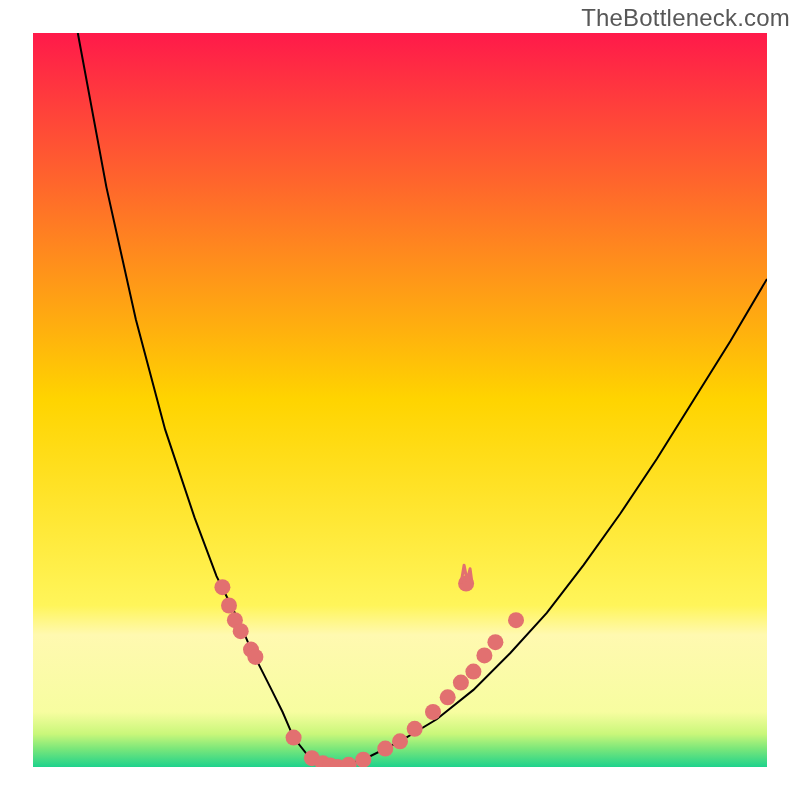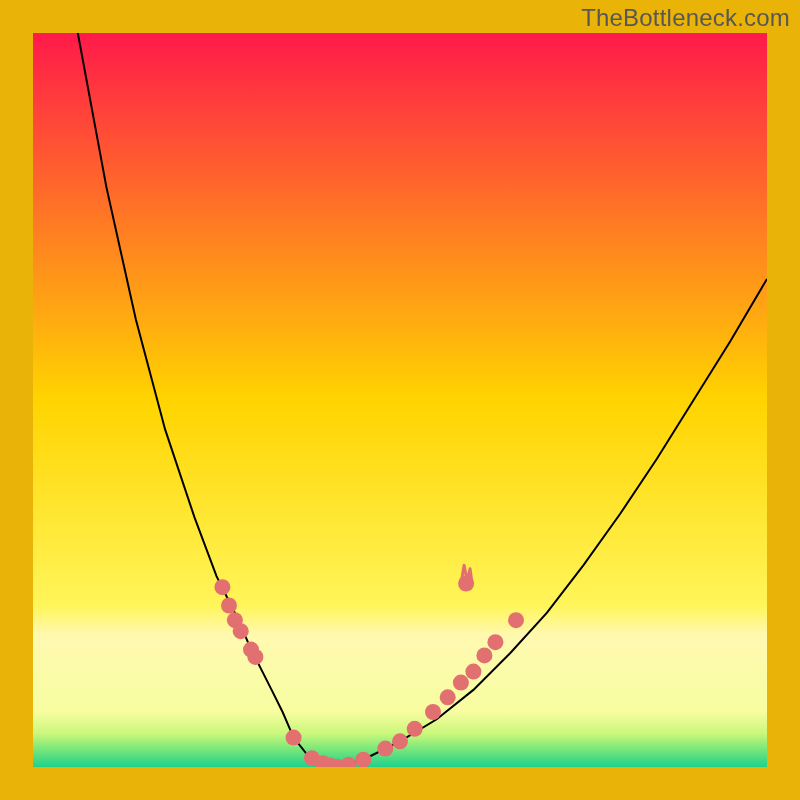--- a/index.html
+++ b/index.html
@@ -8,21 +8,21 @@
     width: 800px;
     height: 800px;
     background: #000;
     font-family: Arial, Helvetica, sans-serif;
     overflow: hidden;
   }
   .frame {
     position: relative;
     width: 800px;
     height: 800px;
-    background: #eab308;
+    background: #ffffff;
   }
   .watermark {
     position: absolute;
     top: 4px;
     right: 10px;
     color: #575757;
     font-size: 24px;
     font-weight: 500;
     z-index: 5;
     letter-spacing: 0.2px;

